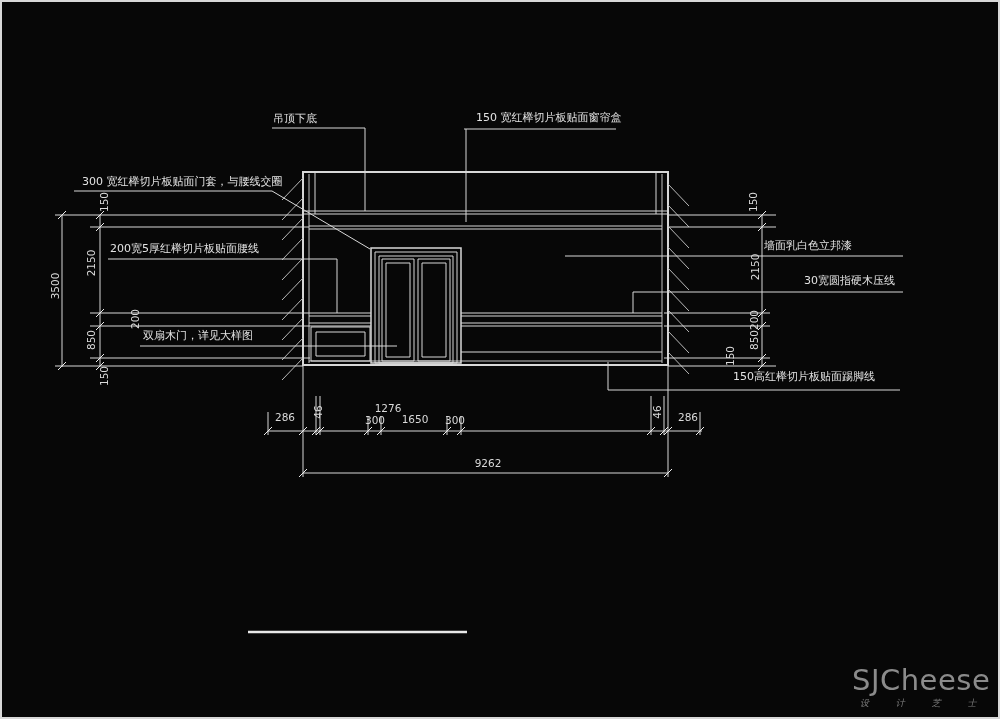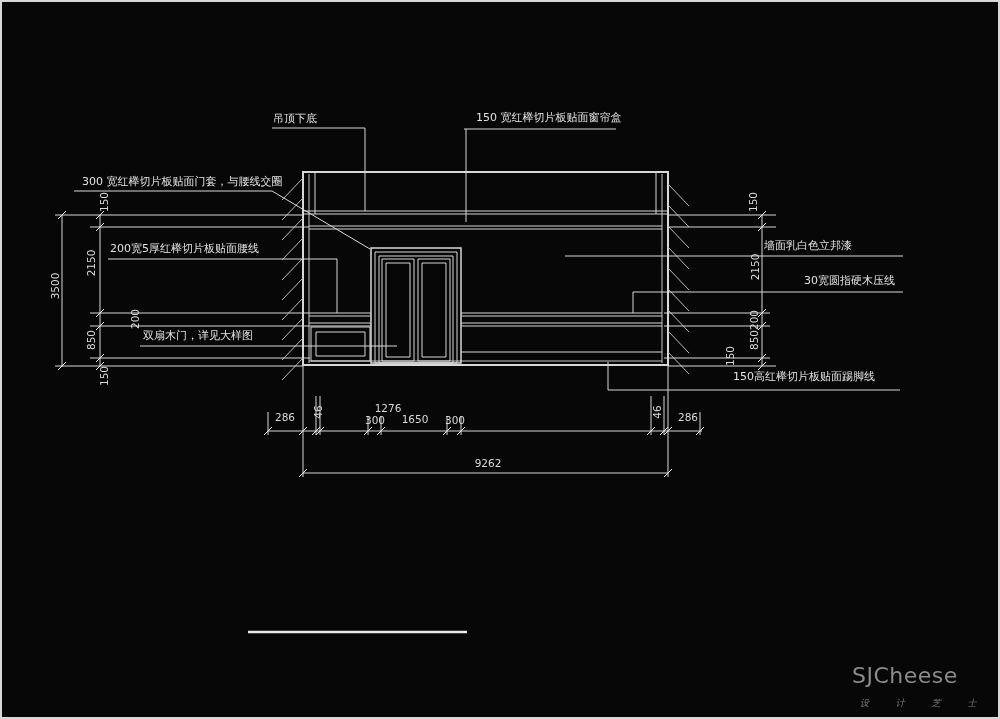--- a/index.html
+++ b/index.html
@@ -8,21 +8,21 @@
     background:#070707; overflow:hidden;
     font-family:"DejaVu Sans", sans-serif;
   }
   .frame{position:absolute; inset:0; border:2px solid #d8d8d8; pointer-events:none;}
   svg.linework{position:absolute; left:0; top:0;}
   .lbl{position:absolute; color:#e3e3e3; font-size:11px; line-height:1.1; white-space:nowrap;}
   .dim{position:absolute; color:#dadada; font-size:10.5px; white-space:nowrap;
        transform:translate(-50%,-50%);}
   .dim.rot{transform:translate(-50%,-50%) rotate(-90deg);}
   .title{position:absolute; color:#f0f0f0; font-size:31px; letter-spacing:1px; white-space:nowrap;}
-  .wm-brand{position:absolute; color:#8b8b8b; font-size:22px; letter-spacing:.5px; white-space:nowrap;}
+  .wm-brand{position:absolute; color:#8b8b8b; font-size:29px; letter-spacing:.5px; white-space:nowrap;}
   .wm-sub{position:absolute; color:#7d7d7d; font-size:9px; letter-spacing:12px; white-space:nowrap;font-style:italic;}
 </style>
 </head>
 <body>
 
 <div class="canvas">
 
   <svg class="linework" width="1000" height="719" viewBox="0 0 1000 719" fill="none" stroke="#d8d8d8" stroke-width="1">
 
     <g>

